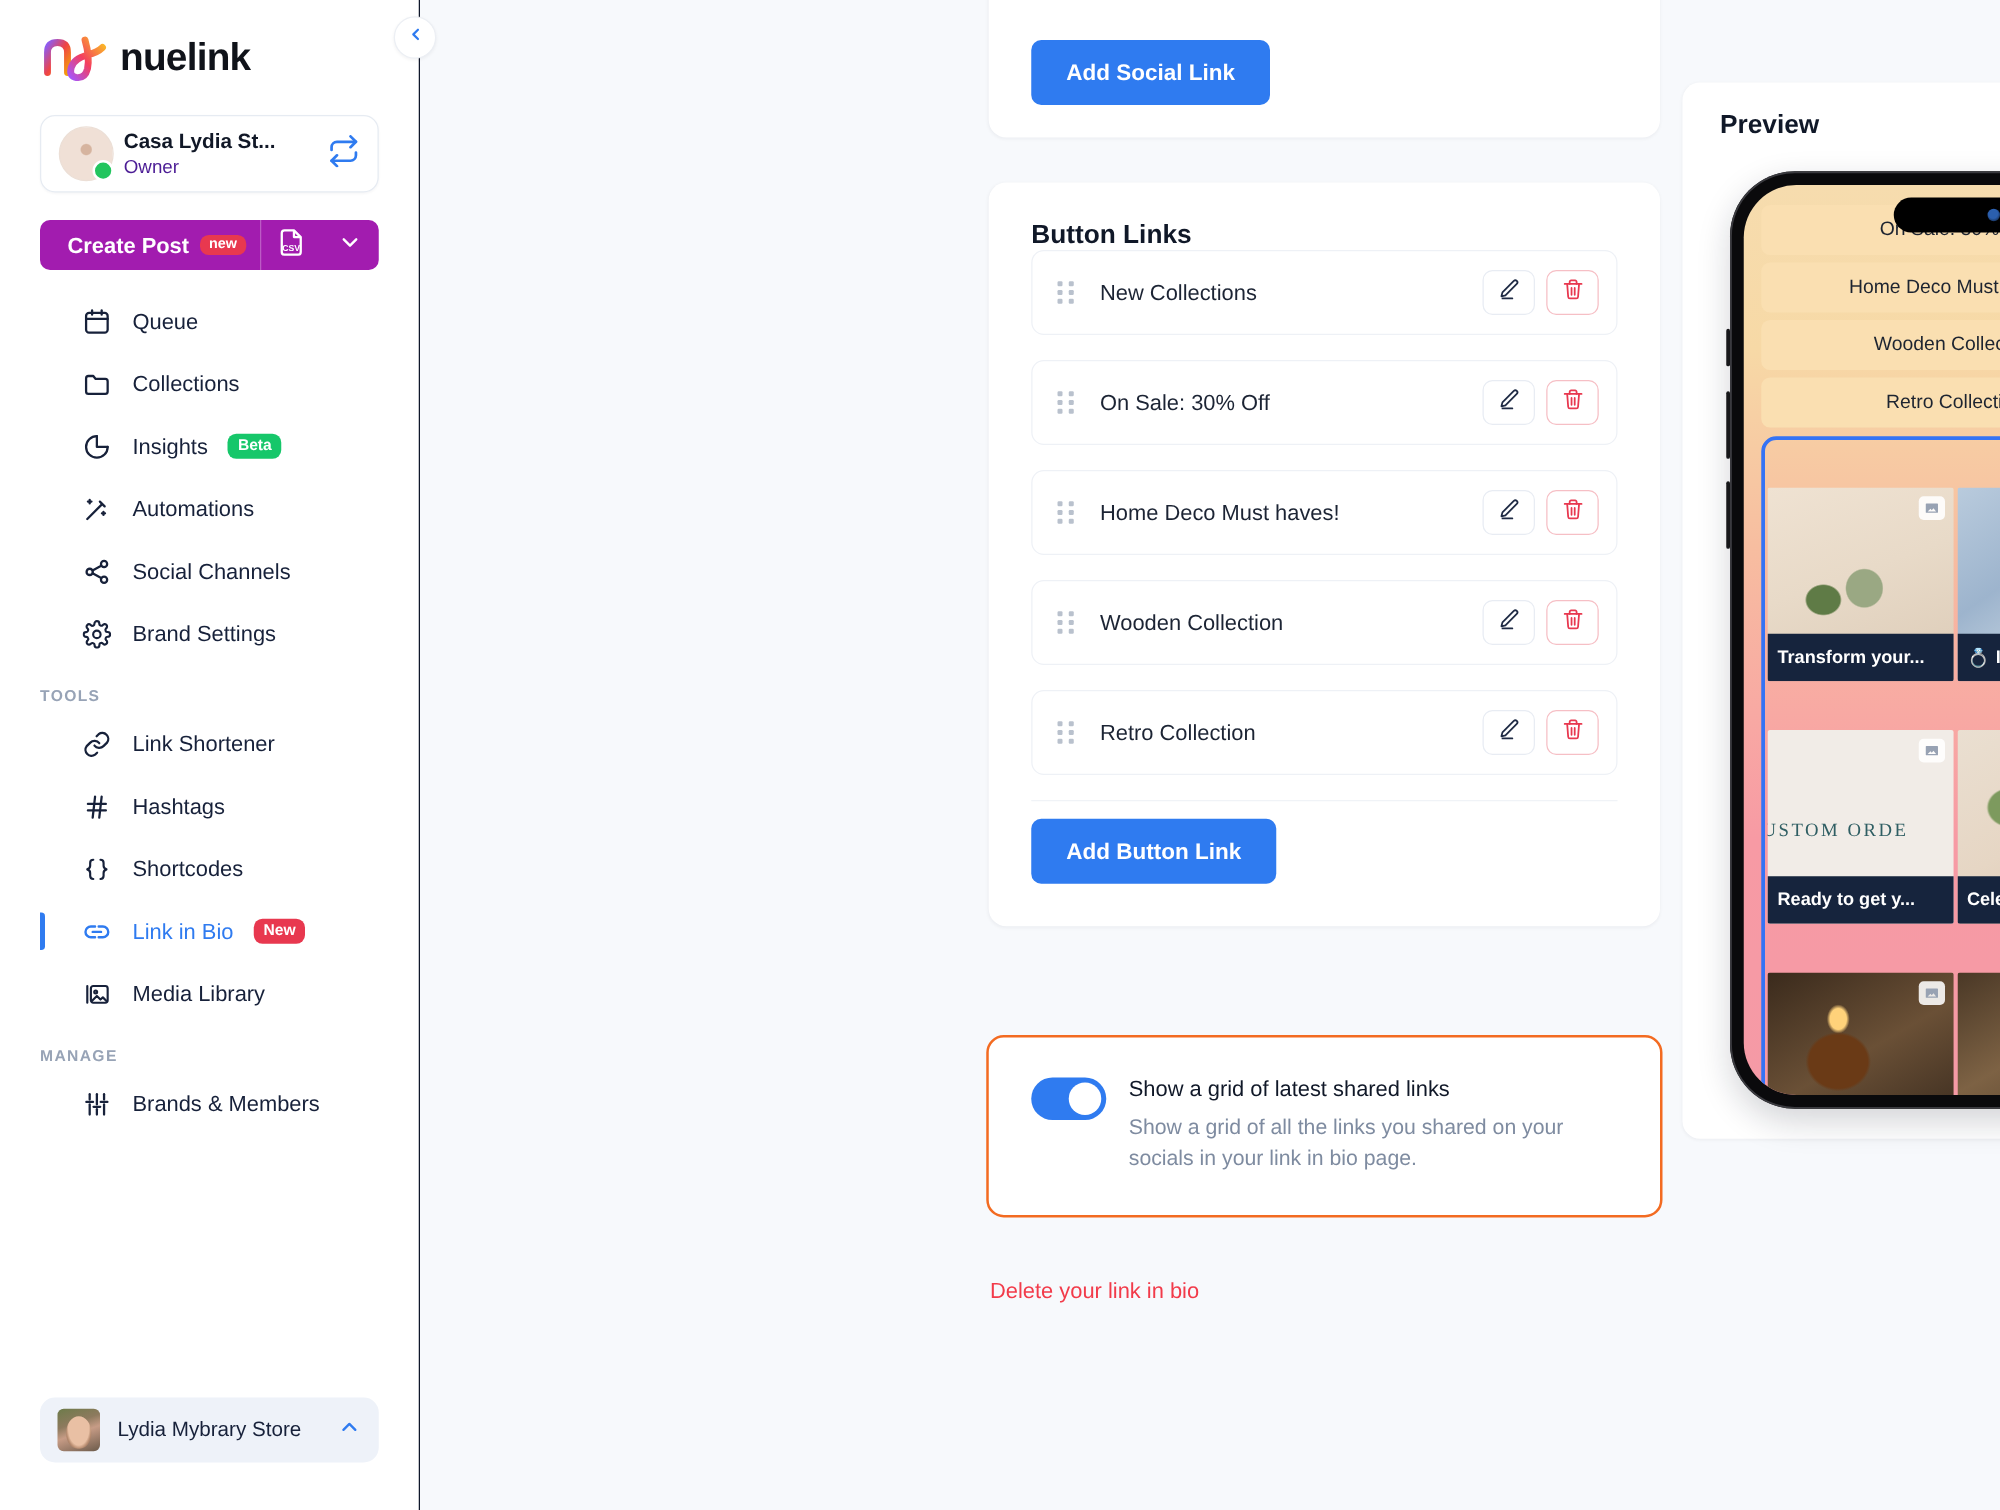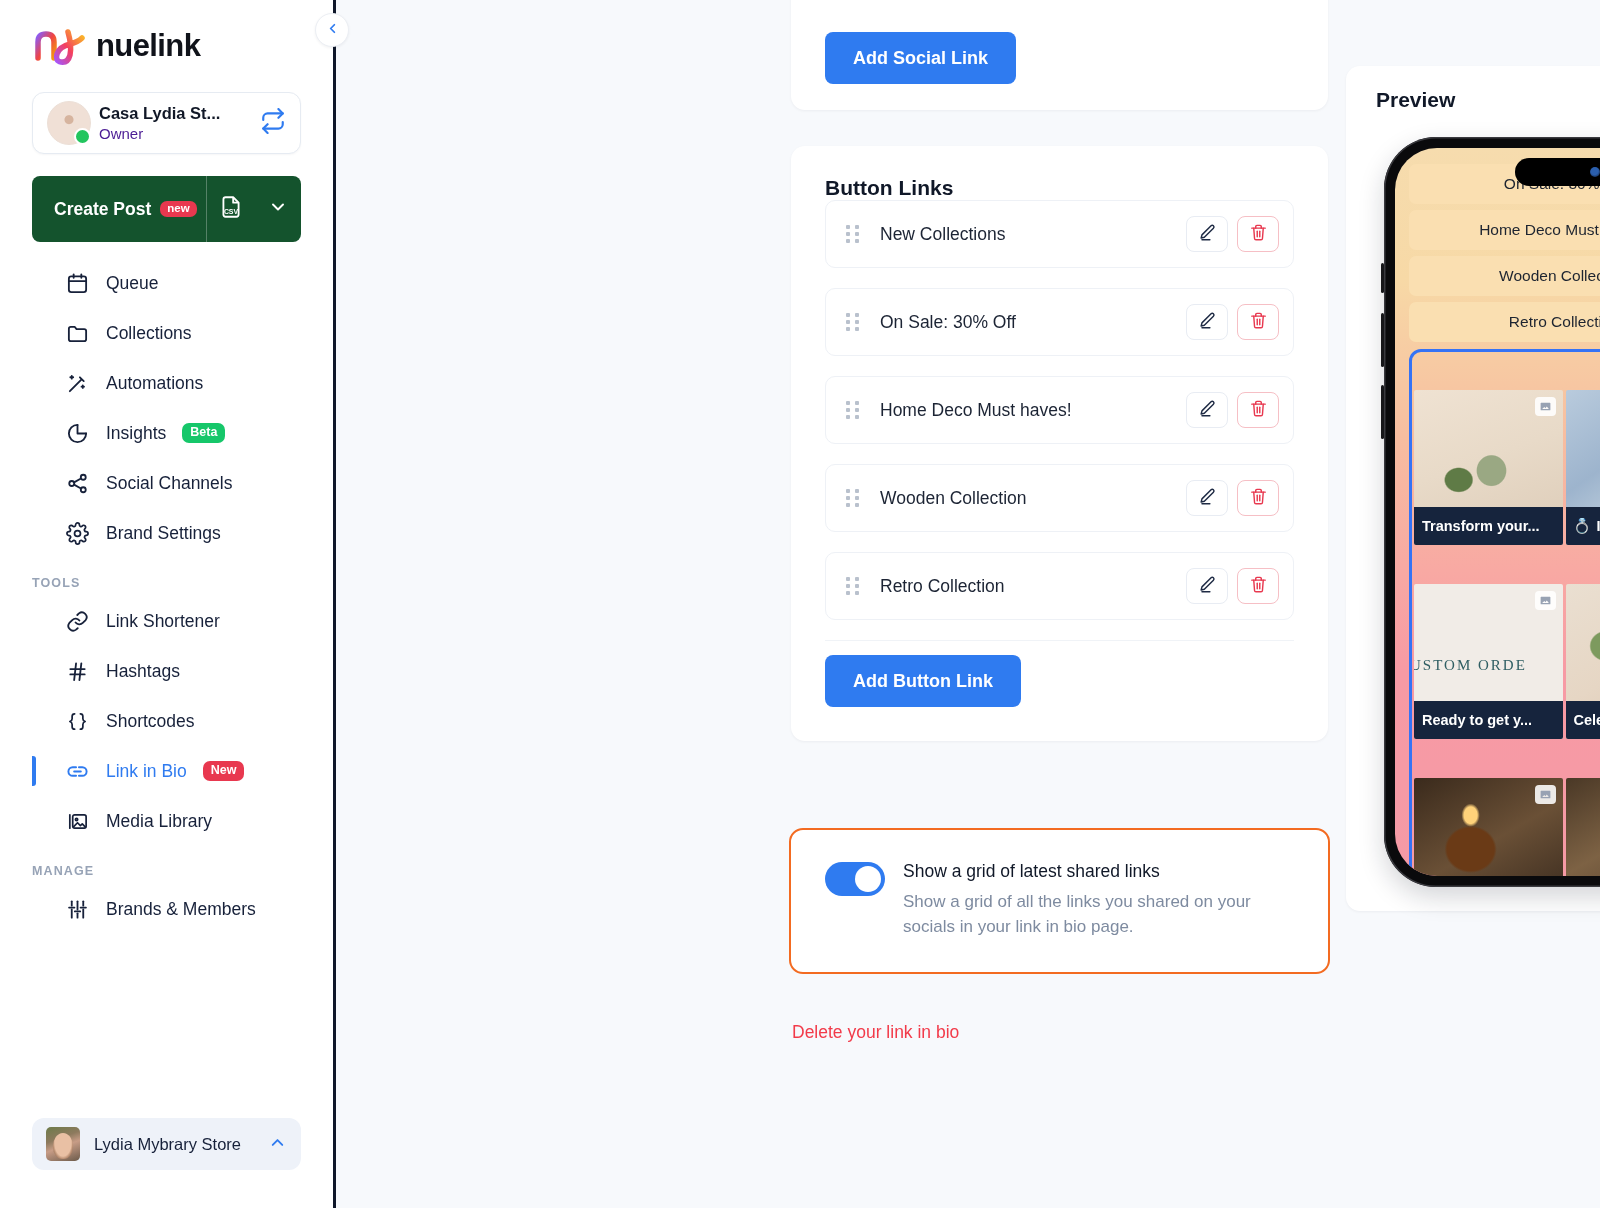--- a/index.html
+++ b/index.html
@@ -8,21 +8,21 @@
     font-family: "Liberation Sans", sans-serif;
     background: #ffffff;
     overflow: hidden;
   }
   .app { position: relative; width: 1600px; height: 1208px; display: flex; }
 
   
   .sidebar {
     width: 336px; height: 1208px; flex: 0 0 336px;
     background: #ffffff;
-    border-right: 3px solid #0f172a;
+    border-right: 1px solid #0f172a;
     position: relative;
     padding: 0 0 0 0;
   }
   .logo-row { display: flex; align-items: center; gap: 8px; padding: 24px 0 0 32px; }
   .logo-mark { width: 56px; height: 44px; }
   .logo-text { font-size: 31px; font-weight: 700; color: #10131a; letter-spacing: -0.6px; }
 
   .brand-card {
     margin: 24px 32px 0 32px;
     height: 62px;
@@ -40,22 +40,22 @@
   .brand-avatar::after{
     content:""; position:absolute; right:-1px; bottom:-1px;
     width:13px;height:13px;border-radius:50%;background:#22c55e;border:2px solid #fff;
   }
   .brand-meta { flex: 1; min-width: 0; }
   .brand-name { font-size: 16.5px; font-weight: 700; color: #111827; line-height: 1.25; white-space: nowrap; overflow: hidden; }
   .brand-role { font-size: 15px; color: #4c1d95; line-height: 1.3; }
   .swap-icon { color: #2f7bf0; flex: 0 0 auto; }
 
   .create-post {
-    margin: 22px 32px 0 32px; height: 66px;
-    background: #14532d; border-radius: 8px;
+    margin: 22px 32px 0 32px; height: 40px;
+    background: #a21caf; border-radius: 8px;
     display: flex; align-items: center; color: #fff; overflow: hidden;
   }
   .cp-main { flex: 1; display: flex; align-items: center; gap: 9px; padding-left: 22px; height: 100%; }
   .cp-label { font-size: 17.5px; font-weight: 700; }
   .badge-new {
     background: #e8384f; color: #fff; font-size: 11.5px; font-weight: 700;
     padding: 2px 7px 3px; border-radius: 7px; line-height: 1;
   }
   .cp-divider { width: 1px; height: 100%; background: rgba(255,255,255,.28); }
   .cp-csv { width: 48px; display: flex; align-items: center; justify-content: center; height: 100%; }
@@ -345,38 +345,38 @@
           <svg width="23" height="23" viewBox="0 0 24 24" fill="none" stroke="currentColor" stroke-width="1.9" stroke-linecap="round" stroke-linejoin="round">
               <path d="M3 7a2 2 0 0 1 2-2h4l2 2.5h8a2 2 0 0 1 2 2V18a2 2 0 0 1-2 2H5a2 2 0 0 1-2-2z"></path>
             </svg>
         </span>
         <span>Collections</span>
       </div>
 
       <div class="nav-item">
         <span class="ni-icon">
           <svg width="23" height="23" viewBox="0 0 24 24" fill="none" stroke="currentColor" stroke-width="1.9" stroke-linecap="round" stroke-linejoin="round">
+              <path d="M12 3a9 9 0 1 0 9 9"></path>
+              <path d="M12 3v9h9"></path>
+            </svg>
+        </span>
+        <span>Insights</span>
+        <span class="badge-beta">Beta</span>
+      </div>
+
+      <div class="nav-item">
+        <span class="ni-icon">
+          <svg width="23" height="23" viewBox="0 0 24 24" fill="none" stroke="currentColor" stroke-width="1.9" stroke-linecap="round" stroke-linejoin="round">
               <path d="M4 20 L16 8"></path>
               <path d="M14.5 5.5 L18.5 9.5"></path>
               <path d="M6 4v3M4.5 5.5h3"></path>
               <path d="M17.5 14v2.6M16.2 15.3h2.6"></path>
             </svg>
         </span>
         <span>Automations</span>
-      </div>
-
-      <div class="nav-item">
-        <span class="ni-icon">
-          <svg width="23" height="23" viewBox="0 0 24 24" fill="none" stroke="currentColor" stroke-width="1.9" stroke-linecap="round" stroke-linejoin="round">
-              <path d="M12 3a9 9 0 1 0 9 9"></path>
-              <path d="M12 3v9h9"></path>
-            </svg>
-        </span>
-        <span>Insights</span>
-        <span class="badge-beta">Beta</span>
       </div>
 
       <div class="nav-item">
         <span class="ni-icon">
           <svg width="23" height="23" viewBox="0 0 24 24" fill="none" stroke="currentColor" stroke-width="1.9" stroke-linecap="round" stroke-linejoin="round">
               <circle cx="18" cy="5.5" r="2.6"></circle>
               <circle cx="6" cy="12" r="2.6"></circle>
               <circle cx="18" cy="18.5" r="2.6"></circle>
               <line x1="8.4" y1="10.8" x2="15.6" y2="6.8"></line>
               <line x1="8.4" y1="13.2" x2="15.6" y2="17.2"></line>

